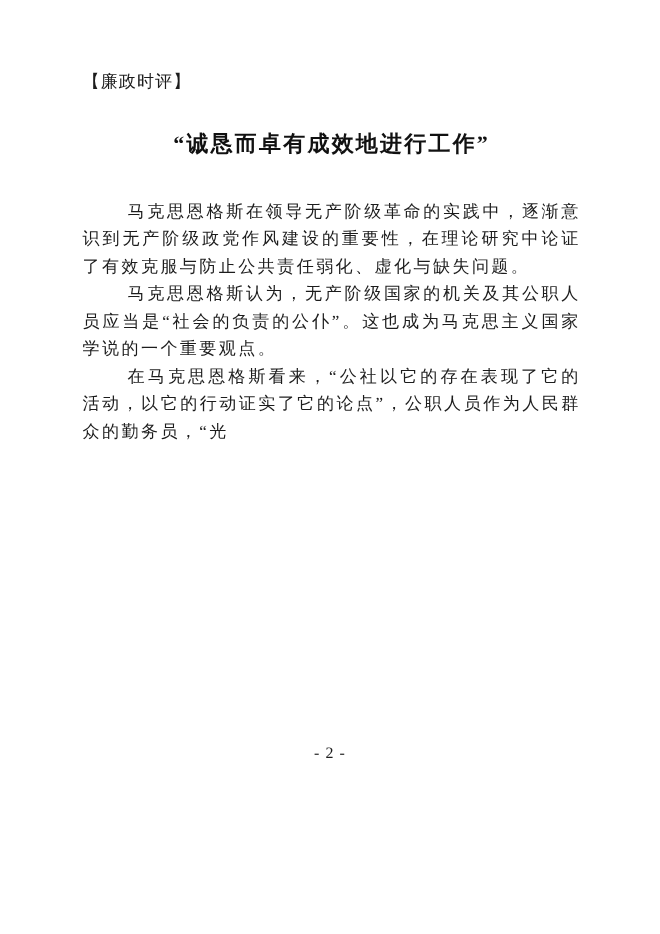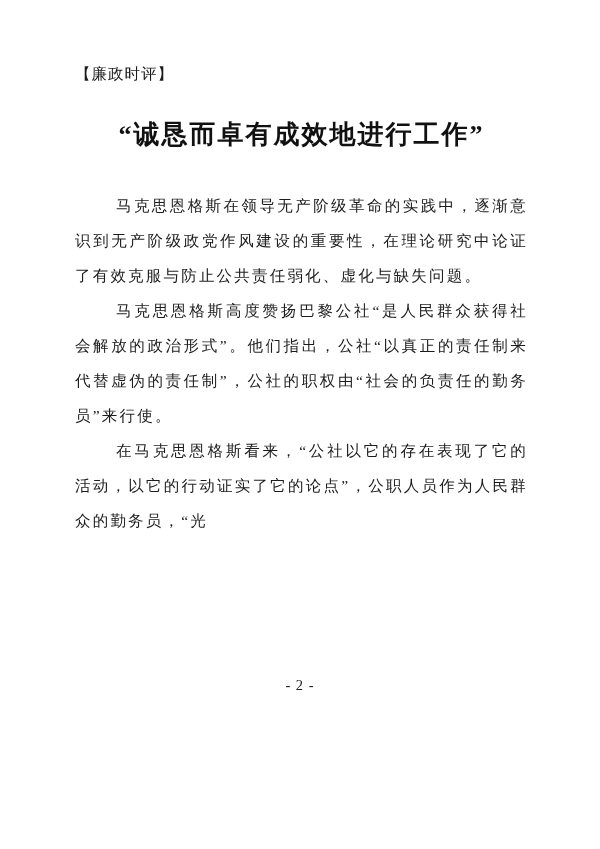--- a/index.html
+++ b/index.html
@@ -29,33 +29,33 @@
   .section-label {
     font-size: 15.5px;
     letter-spacing: 1px;
     font-weight: 500;
     color: #1c1c1c;
   }
 
   .doc-title {
     margin-top: 32px;
     text-align: center;
-    font-size: 26px;
+    font-size: 20px;
     font-weight: bold;
     letter-spacing: 2px;
     color: #111111;
   }
 
   .body-text {
     margin-top: 36px;
   }
 
   .body-text p {
     font-size: 15.5px;
-    line-height: 35px;
+    line-height: 25px;
     letter-spacing: 2.2px;
     text-align: justify;
     text-justify: inter-character;
     text-indent: 41px;
     color: #1c1c1c;
   }
 
   .page-number {
     position: absolute;
     left: 0;
@@ -72,20 +72,20 @@
 
 <div class="page">
   <div class="content">
 
     <div class="section-label">【廉政时评】</div>
 
     <div class="doc-title">“诚恳而卓有成效地进行工作”</div>
 
     <div class="body-text">
       <p>马克思恩格斯在领导无产阶级革命的实践中，逐渐意识到无产阶级政党作风建设的重要性，在理论研究中论证了有效克服与防止公共责任弱化、虚化与缺失问题。</p>
-      <p>马克思恩格斯高度赞扬巴黎公社“是人民群众获得社会解放的政治形式”。他们指出，公社“以真正的责任制来代替虚伪的责任制”，公社的职权由“社会的负责任的勤务员”来行使。</p>
+      <p>马克思恩格斯认为，无产阶级国家的机关及其公职人员应当是“社会的负责的公仆”。这也成为马克思主义国家学说的一个重要观点。</p>
       <p>在马克思恩格斯看来，“公社以它的存在表现了它的活动，以它的行动证实了它的论点”，公职人员作为人民群众的勤务员，“光</p>
     </div>
 
   </div>
 
   <div class="page-number">- 2 -</div>
 </div>
 
 </body></html>

